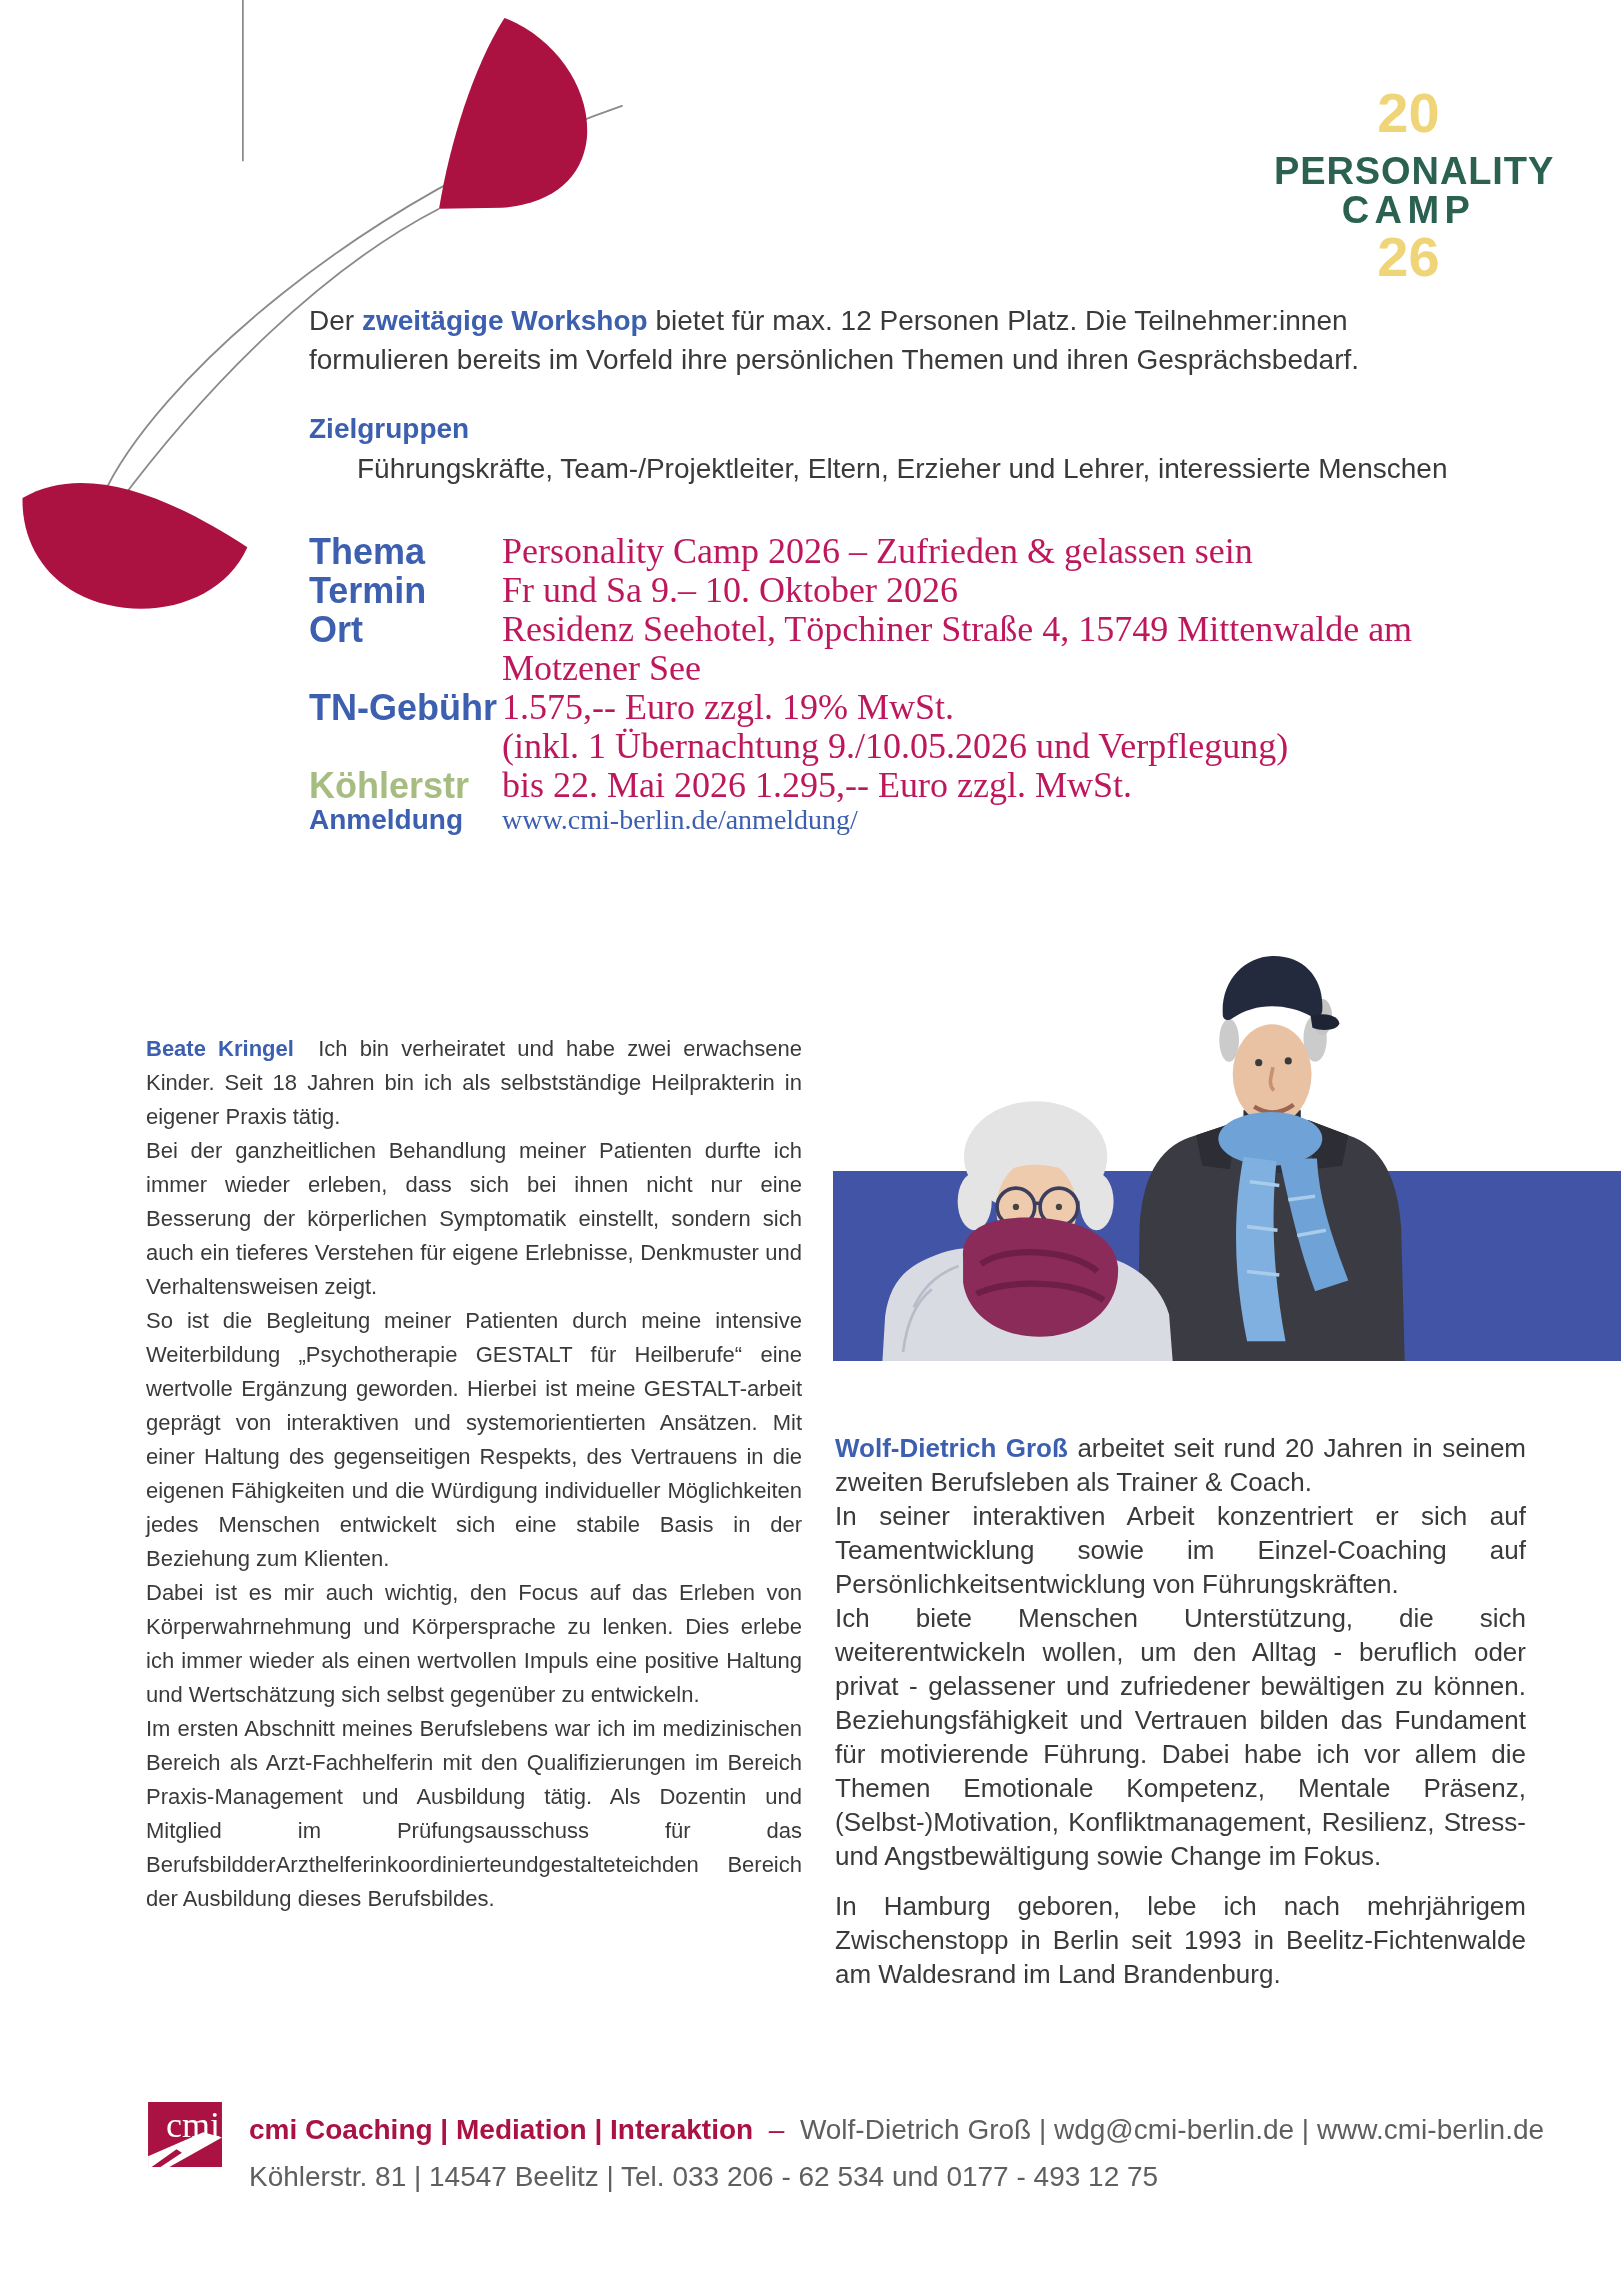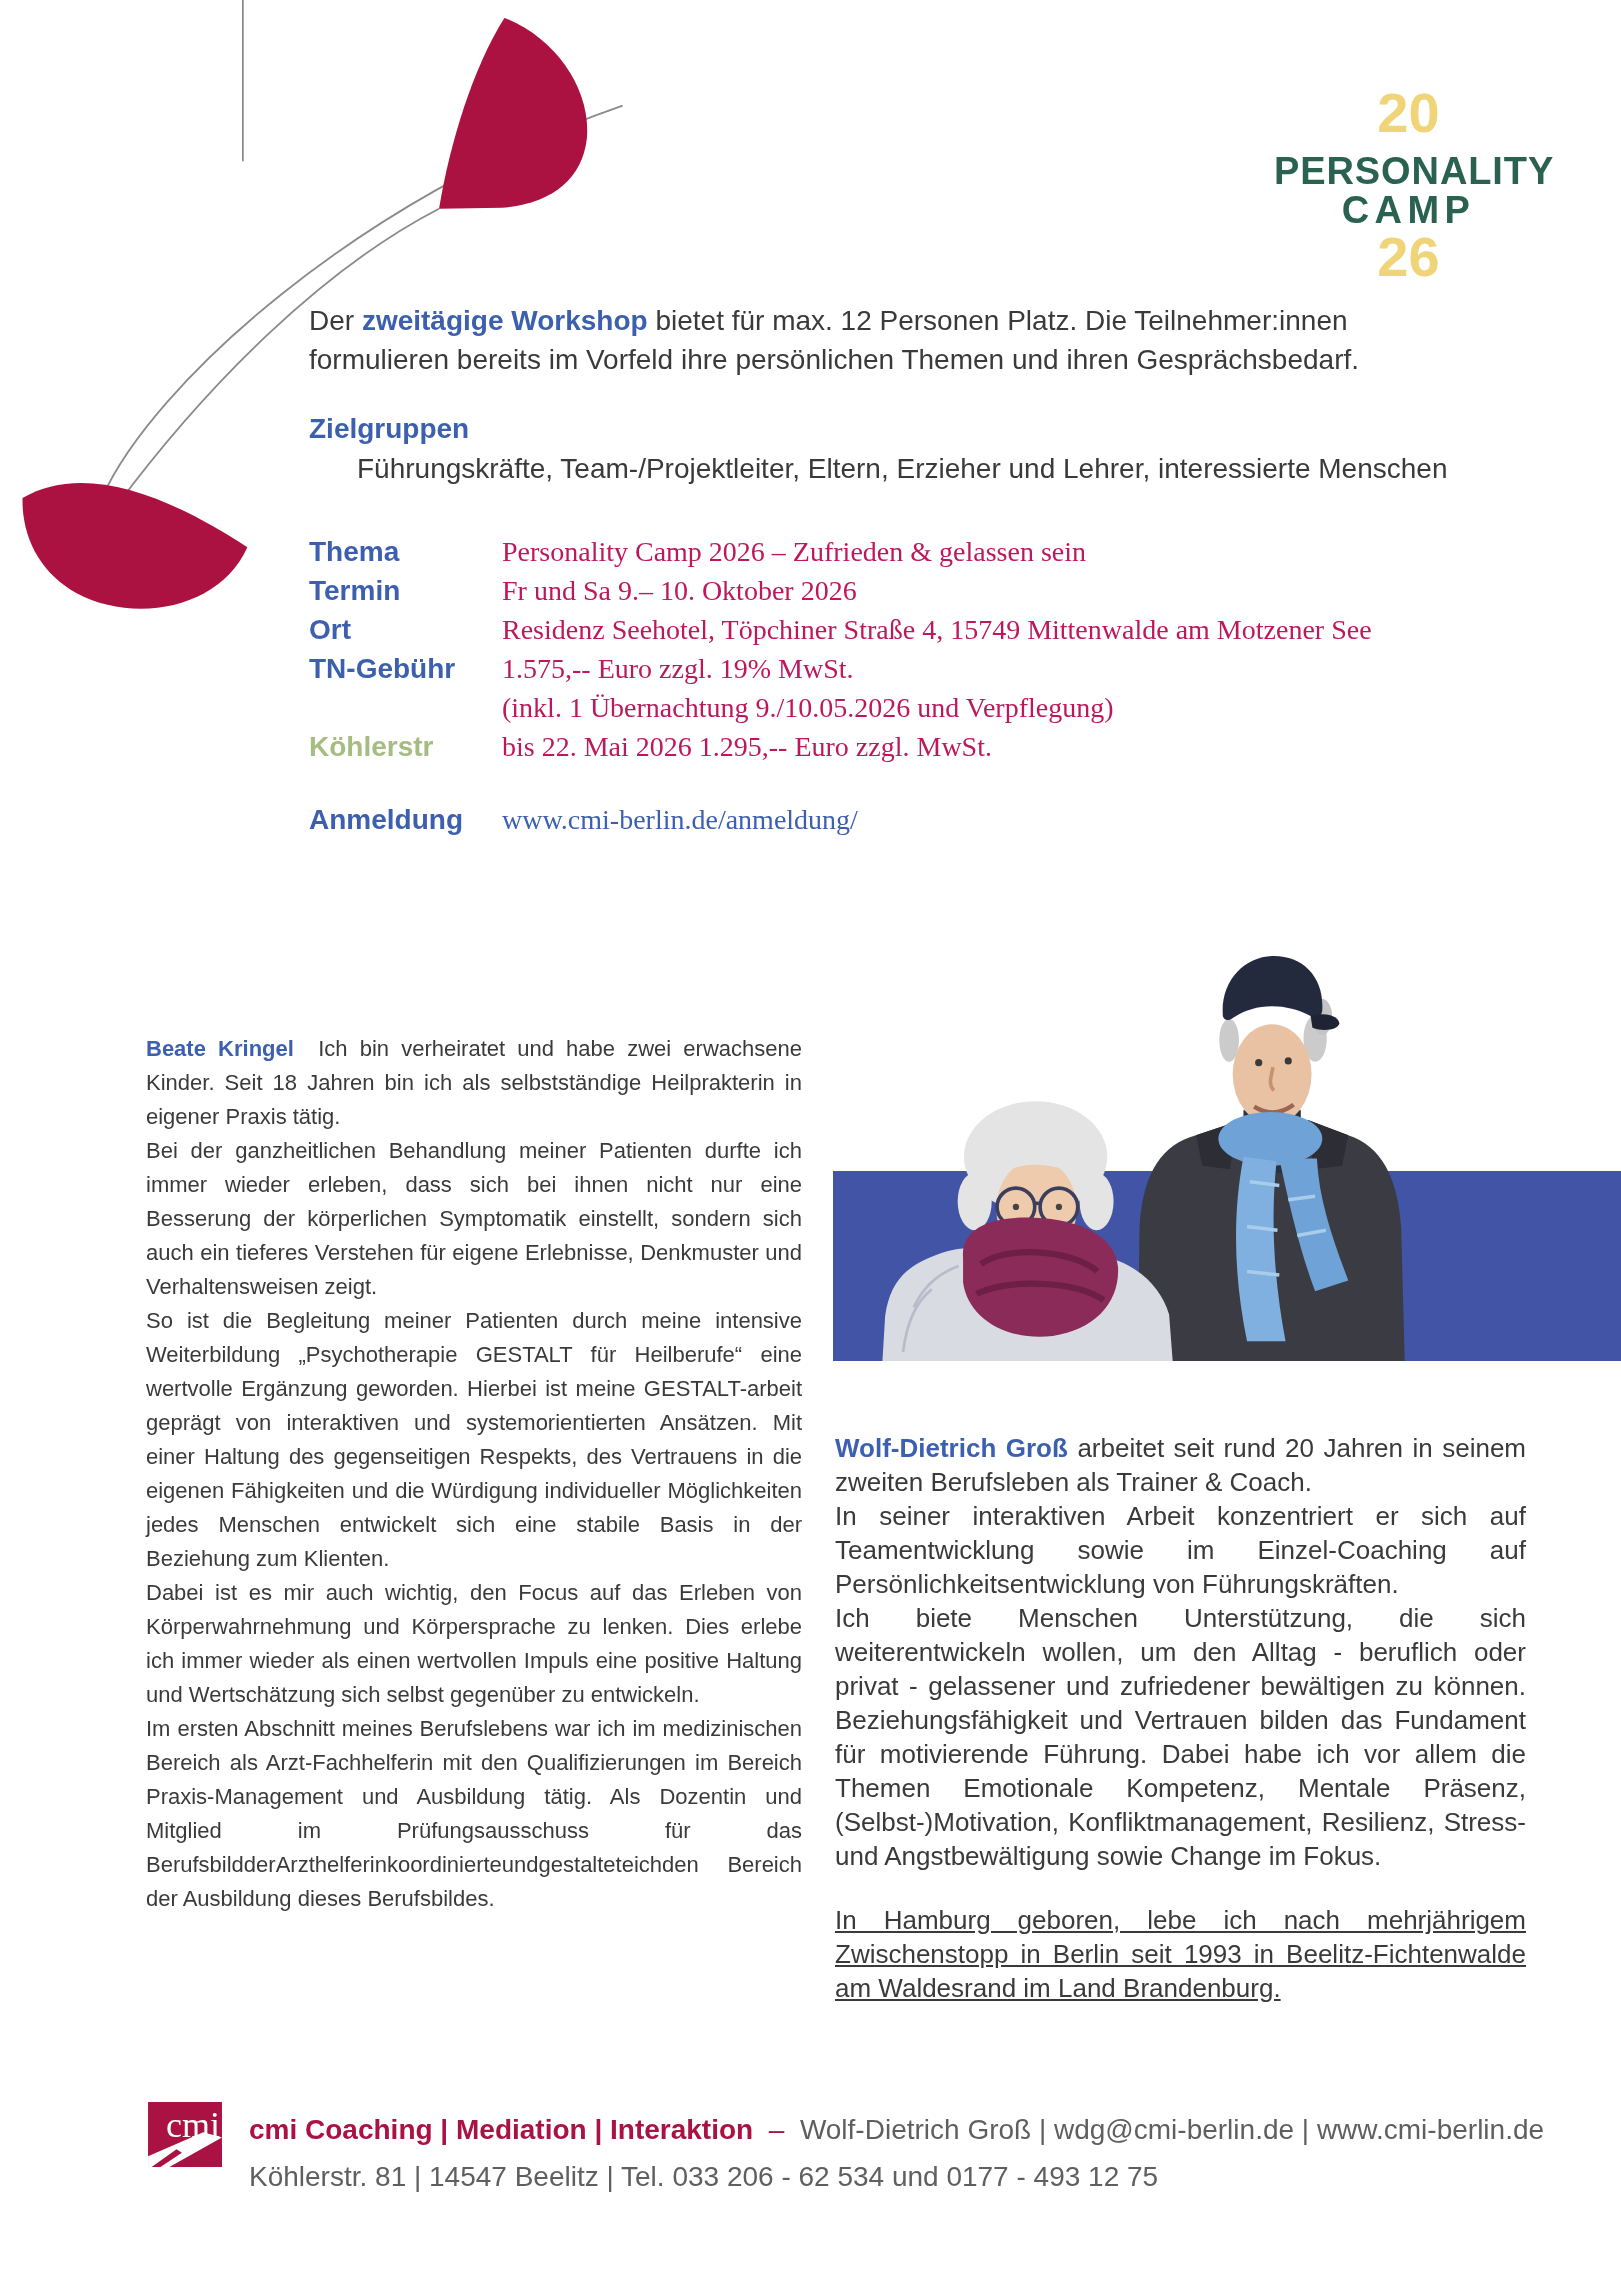--- a/index.html
+++ b/index.html
@@ -10,34 +10,34 @@
   .badge{left:1274px;top:0;width:269px;text-align:center;}
   .badge .num{font-weight:bold;font-size:56px;color:#f0d478;line-height:1;}
   .badge .word{font-weight:bold;font-size:38px;color:#2b6150;line-height:1;letter-spacing:0.9px;}
   .badge .word2{letter-spacing:5.4px;}
   
   .intro{left:309px;top:301px;width:1093px;font-size:28px;line-height:39px;color:#3a3a3a;}
   .blue{color:#3c5faf;}
   .bold{font-weight:bold;}
   .zg-head{left:309px;top:413px;font-size:28px;font-weight:bold;color:#3c5faf;}
   .zg-text{left:309px;top:453px;font-size:28px;color:#3a3a3a;width:1164px;margin-left:48px;}
-  .dtable{left:309px;top:532px;width:1164px;font-size:28px;line-height:39px;}
+  .dtable{left:309px;top:532px;width:1164px;font-size:36px;line-height:39px;}
   .drow{display:flex;}
   .dlabel{width:193px;font-weight:bold;color:#3c5faf;flex:none;}
   .dlabel.olive{color:#a6bc80;}
   .dvalue{flex:1;color:#be185d;font-family:Liberation Serif, serif;}
   .anmeldung{left:309px;top:804px;width:1164px;font-size:28px;display:flex;}
   .anmeldung .dlabel{width:193px;}
   .link{color:#3c5faf;text-decoration:none;cursor:pointer;font-family:Liberation Serif, serif;}
   
   .leftcol{left:146px;top:1032px;width:656px;font-size:22px;line-height:34px;text-align:justify;}
   .leftcol p,.rightcol p{margin:0;}
   .bio-name{font-weight:bold;color:#3c5faf;}
   .rightcol{left:835px;top:1431px;width:691px;font-size:26px;line-height:34px;text-align:justify;}
-  .rightcol .closing{margin-top:30px;text-decoration:underline;}
+  .rightcol .closing{margin-top:16px;}
   
   .band{left:833px;top:1171px;width:788px;height:190px;background:#4254a5;}
   .photo{left:860px;top:931px;}
   
   .cmilogo{left:148px;top:2102px;width:74px;height:65px;}
   .cmilogo .cmitext{position:absolute;left:18px;top:1.8px;color:#ffffff;font-family:"Liberation Serif", serif;font-size:36px;}
   .f1{left:249px;top:2114px;font-size:28px;white-space:nowrap;}
   .f1 .brand{font-weight:bold;color:#a91242;margin-top:48px;}
   .f1 .dash{color:#a91242;}
   .f1 .contact{color:#5f5f5f;}

